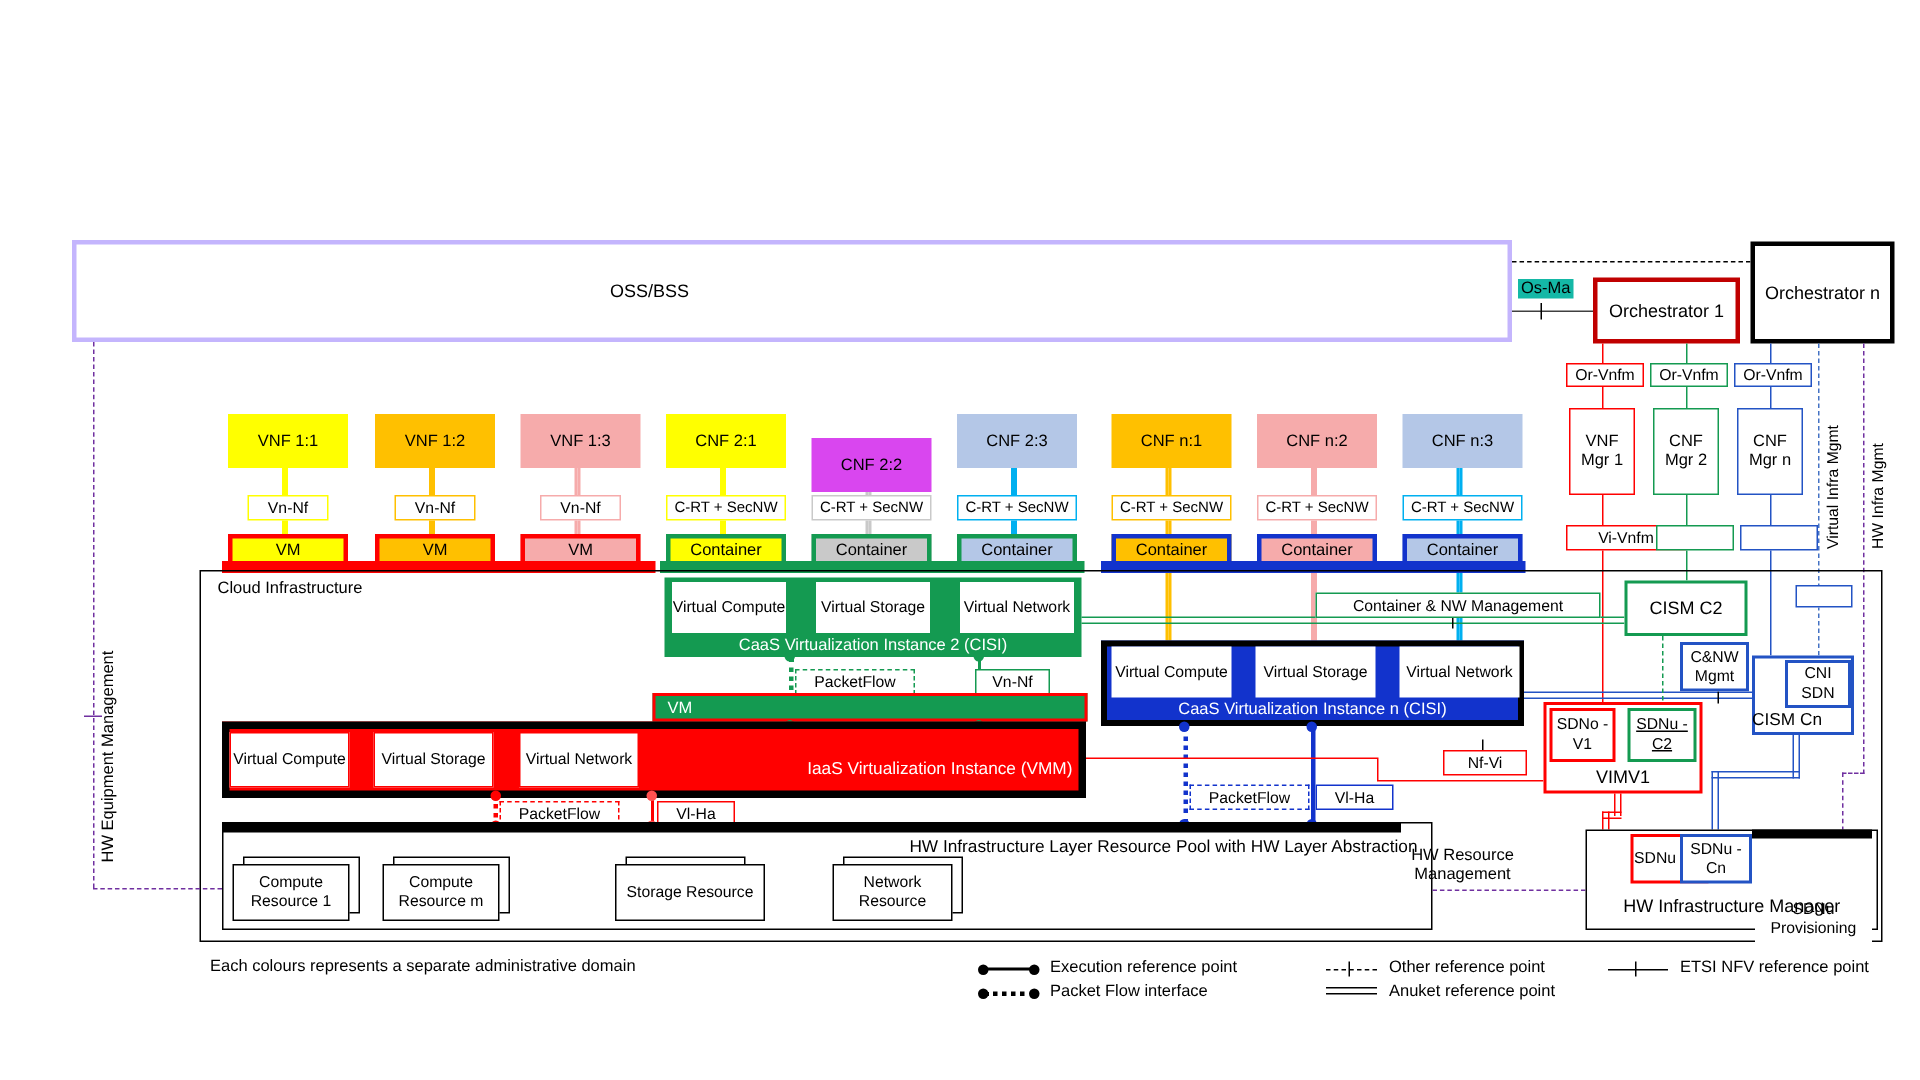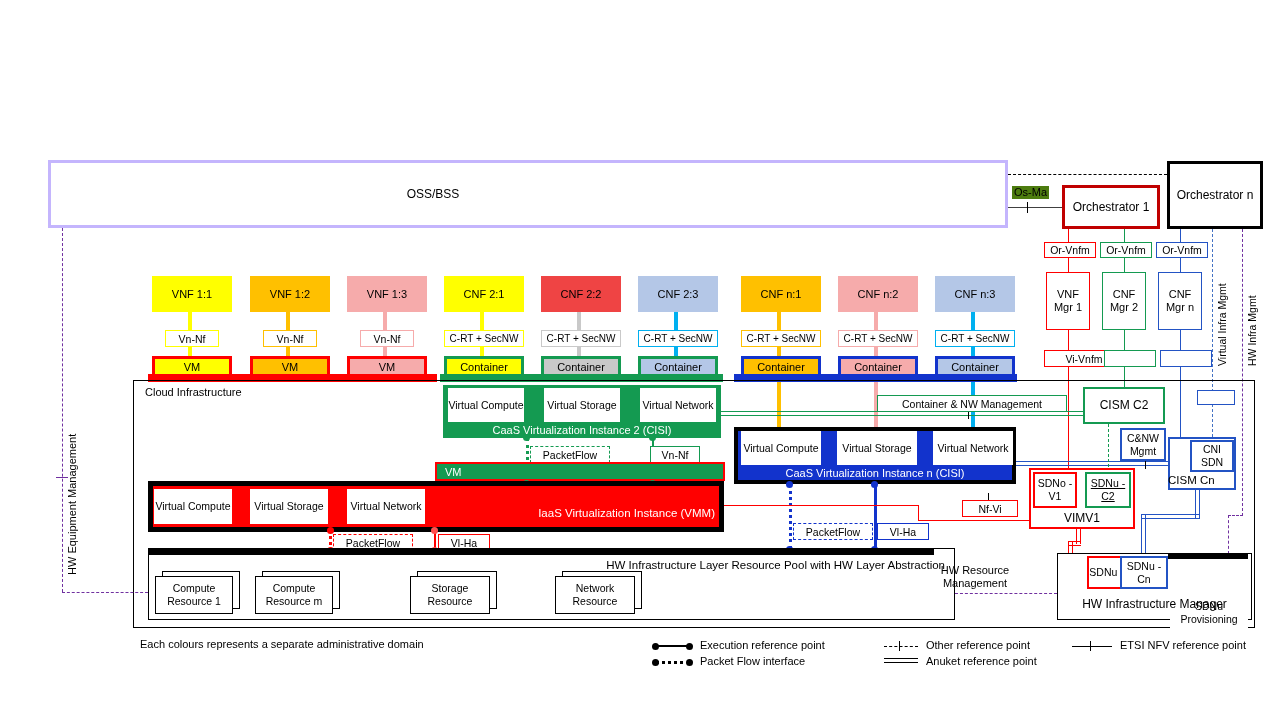--- a/index.html
+++ b/index.html
@@ -30,21 +30,21 @@
 <div id="canvas">
 
   <div class="box" style="left:48px;top:160px;width:960px;height:68px;border:3px solid #c4b5fd;">
     <span class="txt" style="position:static;font-size:12px;margin-right:190px;">OSS/BSS</span>
   </div>
 
   <div class="hline" style="left:1008px;top:174px;width:159px;border-top:1.5px dashed #000;"></div>
 
   <div class="hline" style="left:1008px;top:207px;width:54px;border-top:1.5px solid #404040;"></div>
   <div class="tick-v" style="left:1027px;top:202px;height:11px;"></div>
-  <div class="txt" style="left:1012px;top:186px;background:#4d7c0f;padding:0 2px;">Os-Ma</div>
+  <div class="txt" style="left:1012px;top:186px;background:#14b8a6;padding:0 2px;">Os-Ma</div>
 
   <div class="box" style="left:1062px;top:185px;width:98px;height:44px;border:3.5px solid #C00000;font-size:12px;">Orchestrator 1</div>
   <div class="box" style="left:1167px;top:161px;width:96px;height:68px;border:3.5px solid #000;font-size:12px;">Orchestrator n</div>
 
   <div class="vline" style="left:1068px;top:229px;height:241px;border-left:1.5px solid #FF0000;"></div>
   <div class="vline" style="left:1124px;top:229px;height:158px;border-left:1.5px solid #149A51;"></div>
   <div class="vline" style="left:1180px;top:229px;height:208px;border-left:1.5px solid #2353C4;"></div>
 
   <div class="vline" style="left:1212px;top:229px;height:208px;border-left:1.5px dashed #4472C4;"></div>
   <div class="vline" style="left:1242px;top:229px;height:287px;border-left:1.5px dashed #7030A0;"></div>
@@ -72,21 +72,21 @@
   <div class="abs" style="left: 577px; top: 312px; width: 4px; height: 44px; border-left: 2px solid rgb(201, 201, 201); border-right: 2px solid rgb(201, 201, 201); box-sizing: border-box; border-top-color: rgb(201, 201, 201); border-bottom-color: rgb(201, 201, 201);"></div>
   <div class="abs" style="left: 674px; top: 312px; width: 4px; height: 44px; border-left: 2px solid rgb(0, 176, 240); border-right: 2px solid rgb(0, 176, 240); box-sizing: border-box; border-top-color: rgb(0, 176, 240); border-bottom-color: rgb(0, 176, 240);"></div>
   <div class="abs" style="left: 777px; top: 312px; width: 4px; height: 44px; border-left: 2px solid rgb(255, 192, 0); border-right: 2px solid rgb(255, 192, 0); box-sizing: border-box; border-top-color: rgb(255, 192, 0); border-bottom-color: rgb(255, 192, 0);"></div>
   <div class="abs" style="left: 874px; top: 312px; width: 4px; height: 44px; border-left: 2px solid rgb(246, 171, 171); border-right: 2px solid rgb(246, 171, 171); box-sizing: border-box; border-top-color: rgb(246, 171, 171); border-bottom-color: rgb(246, 171, 171);"></div>
   <div class="abs" style="left: 971px; top: 312px; width: 4px; height: 44px; border-left: 2px solid rgb(0, 176, 240); border-right: 2px solid rgb(0, 176, 240); box-sizing: border-box; border-top-color: rgb(0, 176, 240); border-bottom-color: rgb(0, 176, 240);"></div>
 
   <div class="fillbox" style="left: 152px; top: 276px; width: 80px; height: 36px; font-size: 11px; background-color: rgb(255, 255, 0);">VNF 1:1</div>
   <div class="fillbox" style="left: 250px; top: 276px; width: 80px; height: 36px; font-size: 11px; background-color: rgb(255, 192, 0);">VNF 1:2</div>
   <div class="fillbox" style="left: 347px; top: 276px; width: 80px; height: 36px; font-size: 11px; background-color: rgb(246, 171, 171);">VNF 1:3</div>
   <div class="fillbox" style="left: 444px; top: 276px; width: 80px; height: 36px; font-size: 11px; background-color: rgb(255, 255, 0);">CNF 2:1</div>
-  <div class="fillbox" style="left: 541px; top: 276px; width: 80px; height: 36px; font-size: 11px; background-color: #ef4444;">CNF 2:2</div>
+  <div class="fillbox" style="left: 541px; top: 292px; width: 80px; height: 36px; font-size: 11px; background-color: #d946ef;">CNF 2:2</div>
   <div class="fillbox" style="left: 638px; top: 276px; width: 80px; height: 36px; font-size: 11px; background-color: rgb(180, 199, 231);">CNF 2:3</div>
   <div class="fillbox" style="left: 741px; top: 276px; width: 80px; height: 36px; font-size: 11px; background-color: rgb(255, 192, 0);">CNF n:1</div>
   <div class="fillbox" style="left: 838px; top: 276px; width: 80px; height: 36px; font-size: 11px; background-color: rgb(246, 171, 171);">CNF n:2</div>
   <div class="fillbox" style="left: 935px; top: 276px; width: 80px; height: 36px; font-size: 11px; background-color: rgb(180, 199, 231);">CNF n:3</div>
 
   <div class="lbl" style="left: 165px; top: 330px; width: 54px; height: 17px; border: 1.5px solid rgb(255, 255, 0);">Vn-Nf</div>
   <div class="lbl" style="left: 263px; top: 330px; width: 54px; height: 17px; border: 1.5px solid rgb(255, 192, 0);">Vn-Nf</div>
   <div class="lbl" style="left: 360px; top: 330px; width: 54px; height: 17px; border: 1.5px solid rgb(246, 171, 171);">Vn-Nf</div>
   <div class="lbl" style="left: 444px; top: 330px; width: 80px; height: 17px; border: 1.5px solid rgb(255, 255, 0); font-size: 10px;">C-RT + SecNW</div>
   <div class="lbl" style="left: 541px; top: 330px; width: 80px; height: 17px; border: 1.5px solid rgb(201, 201, 201); font-size: 10px;">C-RT + SecNW</div>
@@ -204,21 +204,21 @@
 
   <div class="abs" style="left:148px;top:548px;width:807px;height:72px;border:1.5px solid #000;background:#fff;box-sizing:border-box;"></div>
   <div class="abs" style="left:148px;top:548px;width:786px;height:7px;background:#000;"></div>
   <div class="txt" style="left:430px;top:559px;width:515px;text-align:right;font-size:11.5px;">HW Infrastructure Layer Resource Pool with HW Layer Abstraction</div>
 
   <div class="abs" style="left:162px;top:571px;width:78px;height:38px;border:1.2px solid #000;background:#fff;box-sizing:border-box;"></div>
   <div class="box" style="left:155px;top:576px;width:78px;height:38px;border:1.2px solid #000;font-size:10.5px;">Compute Resource 1</div>
   <div class="abs" style="left:262px;top:571px;width:78px;height:38px;border:1.2px solid #000;background:#fff;box-sizing:border-box;"></div>
   <div class="box" style="left:255px;top:576px;width:78px;height:38px;border:1.2px solid #000;font-size:10.5px;">Compute Resource m</div>
   <div class="abs" style="left:417px;top:571px;width:80px;height:38px;border:1.2px solid #000;background:#fff;box-sizing:border-box;"></div>
-  <div class="box" style="left:410px;top:576px;width:80px;height:38px;border:1.2px solid #000;font-size:10.5px;">Storage Resource</div>
+  <div class="box" style="left:410px;top:576px;width:100px;height:38px;border:1.2px solid #000;font-size:10.5px;">Storage Resource</div>
   <div class="abs" style="left:562px;top:571px;width:80px;height:38px;border:1.2px solid #000;background:#fff;box-sizing:border-box;"></div>
   <div class="box" style="left:555px;top:576px;width:80px;height:38px;border:1.2px solid #000;font-size:10.5px;">Network Resource</div>
 
   <div class="txt" style="left:925px;top:564px;width:100px;text-align:center;">HW Resource Management</div>
   <div class="hline" style="left:955px;top:593px;width:102px;border-top:1.5px dashed #7030A0;"></div>
 
   <div class="abs" style="left:1057px;top:553px;width:195px;height:67px;border:1.5px solid #000;background:#fff;box-sizing:border-box;"></div>
   <div class="box" style="left:1063px;top:556px;width:52px;height:33px;border:2px solid #FF0000;font-size:10.5px;margin-left:24px;">SDNu -V1</div>
   <div class="box" style="left:1120px;top:556px;width:48px;height:33px;border:2px solid #2353C4;font-size:10.5px;">SDNu -Cn</div>
   <div class="abs" style="left:1168px;top:553px;width:80px;height:6px;background:#000;"></div>

